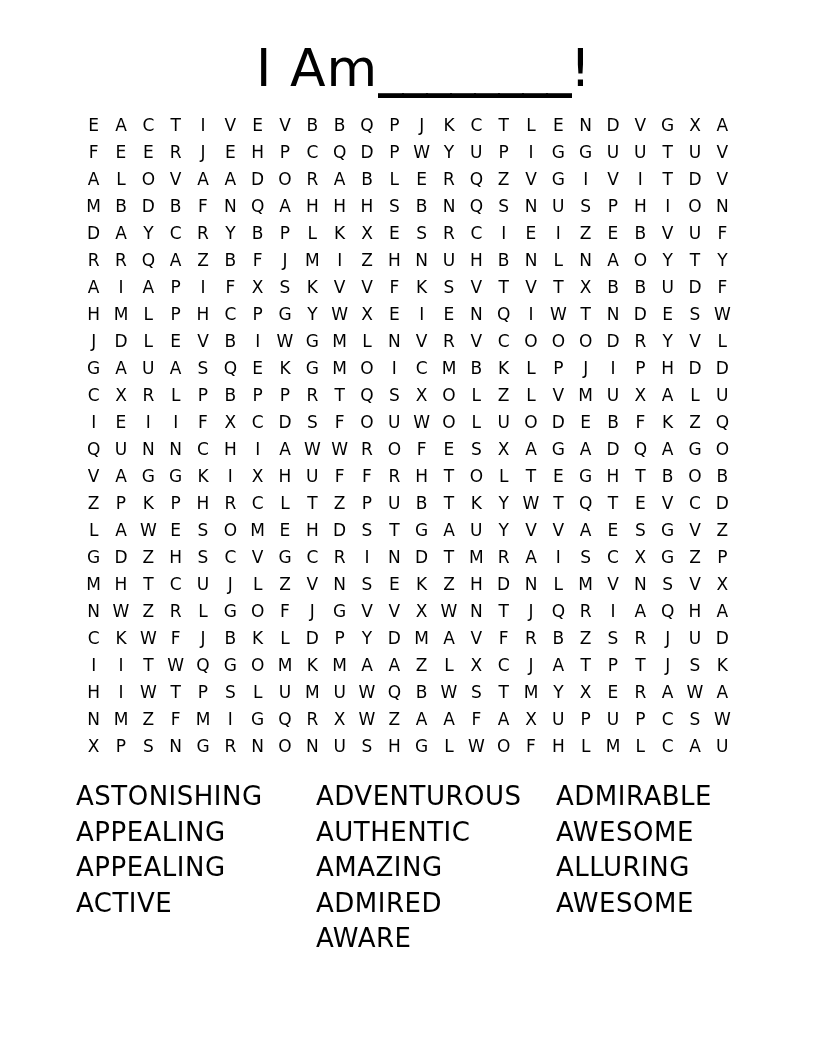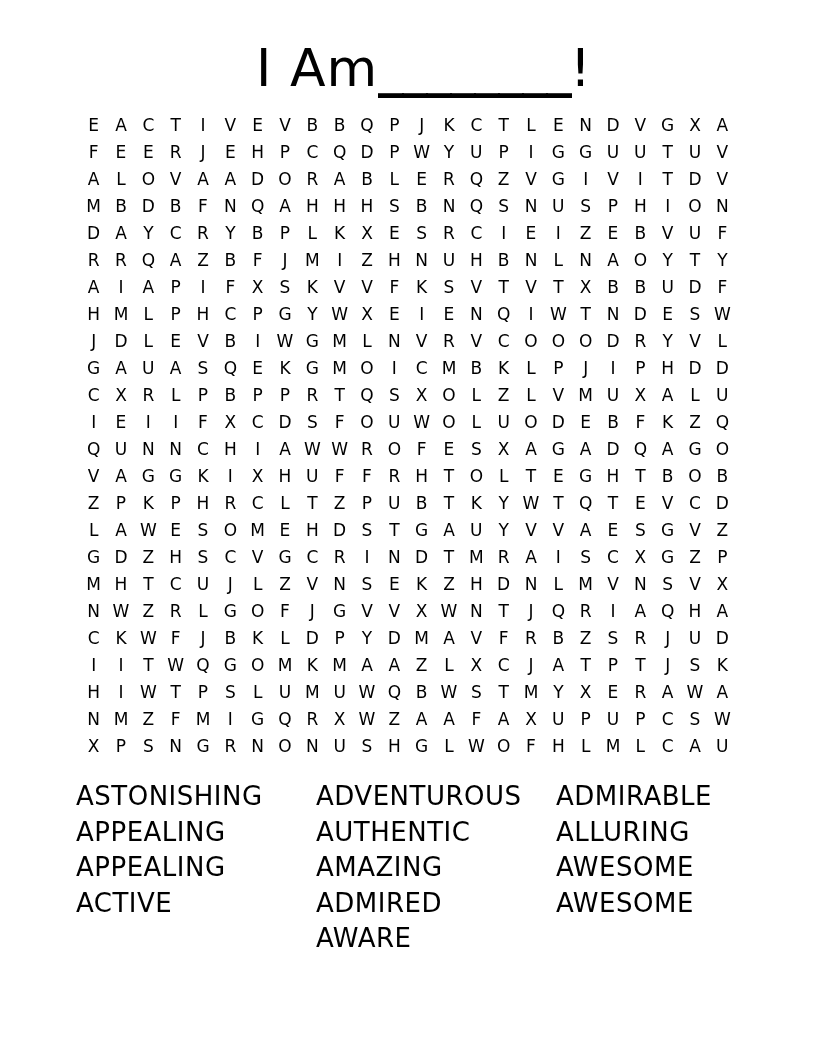--- a/index.html
+++ b/index.html
@@ -662,19 +662,19 @@
       </div>
       <div class="word-col">
         <div class="word">ADVENTUROUS</div>
         <div class="word">AUTHENTIC</div>
         <div class="word">AMAZING</div>
         <div class="word">ADMIRED</div>
         <div class="word">AWARE</div>
       </div>
       <div class="word-col">
         <div class="word">ADMIRABLE</div>
+        <div class="word">AWESOME</div>
         <div class="word">ALLURING</div>
-        <div class="word">AWESOME</div>
         <div class="word">AWESOME</div>
       </div>
     </div>
 
 </div>
 
 </body></html>

